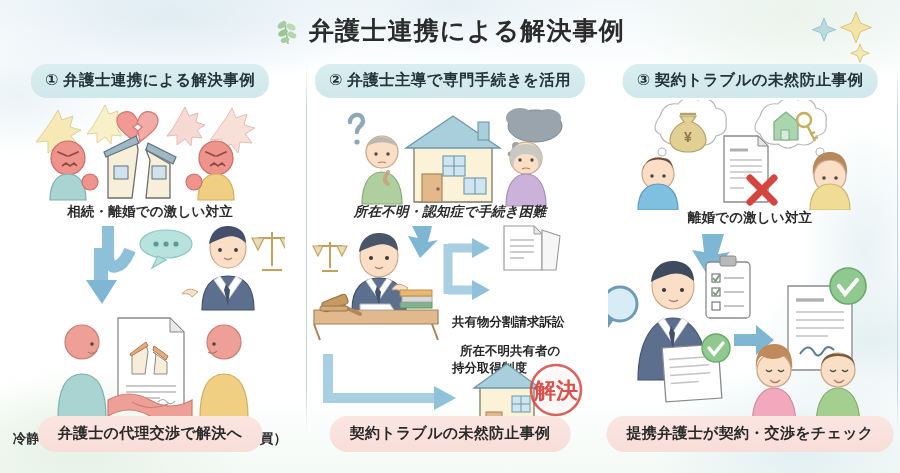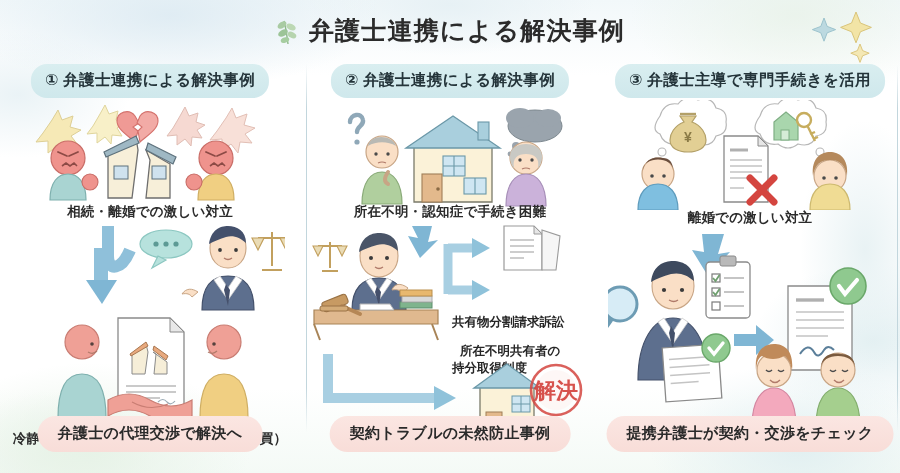--- a/index.html
+++ b/index.html
@@ -199,21 +199,21 @@
         <path d="M68 94 c14 -8 28 -8 42 0 c14 8 28 8 42 0 l0 16 c-14 8 -28 8 -42 0 c-14 -8 -28 -8 -42 0z" fill="#efa096" stroke="#c97d73" stroke-width="1.2"></path>
         <path d="M92 96 q18 10 36 2" stroke="#c97d73" stroke-width="1.1" fill="none"></path>
       </svg>
 
       <div class="caption" style="top:372px;">冷静な議論・合意（共有物分割・持分売買）</div>
       <div class="banner">弁護士の代理交渉で解決へ</div>
       <div class="divider d1"></div>
     </div>
 
     <div class="col">
-      <div class="chip">② 弁護士連携による解決事例</div>
+      <div class="chip">② 弁護士主導で専門手続きを活用</div>
 
       <svg class="art" style="top:42px;left:30px;width:245px;height:108px;" viewBox="0 0 245 108">
 
         <path d="M20 22 c0 -8 12 -10 13 -2 c1 6 -6 6 -6 12" stroke="#8fa8b8" stroke-width="4.4" fill="none" stroke-linecap="round"></path>
         <circle cx="27" cy="42" r="2.6" fill="#8fa8b8"></circle>
 
         <ellipse cx="205" cy="26" rx="27" ry="16" fill="#9aa4ad" stroke="#7d888f" stroke-width="1"></ellipse>
         <ellipse cx="190" cy="18" rx="14" ry="10" fill="#9aa4ad"></ellipse>
         <ellipse cx="218" cy="18" rx="13" ry="9" fill="#9aa4ad"></ellipse>
         <circle cx="186" cy="46" r="4" fill="#9aa4ad"></circle>
@@ -238,21 +238,21 @@
         <path d="M58 72 c-4 6 -4 10 0 12" stroke="#c8a585" stroke-width="4" fill="none" stroke-linecap="round"></path>
 
         <circle cx="196" cy="58" r="16" fill="#fadfc6" stroke="#c8a585" stroke-width="1.2"></circle>
         <path d="M180 56 c0 -16 32 -16 32 0 c0 6 -2 10 -4 12 c2 -10 -4 -14 -12 -14 c-8 0 -14 4 -12 14 c-2 -2 -4 -6 -4 -12z" fill="#c9c9c4"></path>
         <circle cx="190" cy="60" r="1.7" fill="#4a4a4a"></circle>
           <circle cx="202" cy="60" r="1.7" fill="#4a4a4a"></circle>
         <path d="M192 69 q4 -2 8 0" stroke="#b07a6a" stroke-width="1.2" fill="none"></path>
         <path d="M176 106 c0 -22 9 -32 20 -32 c11 0 20 10 20 32z" fill="#cbb2da" stroke="#a78fb8" stroke-width="1.2"></path>
       </svg>
 
-      <div class="caption" style="top:145px;">所在不明・認知症で手続き困難</div>
+      <div class="caption" style="top:145px;font-style:italic;">所在不明・認知症で手続き困難</div>
 
       <svg class="art" style="top:166px;left:8px;width:290px;height:120px;" viewBox="0 0 290 120">
 
         <path d="M104 2 l20 0 -4 16 10 -2 -18 18 -12 -22 10 2z" fill="#7fb6d4"></path>
 
         <path d="M22 18 l0 26 M14 47 l16 0" stroke="#c2a05e" stroke-width="2" fill="none"></path>
         <path d="M10 22 l24 0" stroke="#c2a05e" stroke-width="2"></path>
         <path d="M5 22 l10 0 -5 10z" fill="#eadcb6" stroke="#c2a05e" stroke-width="1.1"></path>
         <path d="M29 22 l10 0 -5 10z" fill="#eadcb6" stroke="#c2a05e" stroke-width="1.1"></path>
 
@@ -309,21 +309,21 @@
         <circle cx="242" cy="38" r="25" fill="none" stroke="#d4453f" stroke-width="2.6" opacity="0.85"></circle>
         <circle cx="242" cy="38" r="20" fill="#fdf0ee" opacity="0.55"></circle>
         <text x="242" y="46" font-family="'Liberation Sans',sans-serif" font-size="22" font-weight="bold" fill="#d4453f" text-anchor="middle" opacity="0.92">解決</text>
       </svg>
 
       <div class="banner">契約トラブルの未然防止事例</div>
       <div class="divider d2"></div>
     </div>
 
     <div class="col">
-      <div class="chip">③ 弁護士主導で専門手続きを活用</div>
+      <div class="chip">③ 契約トラブルの未然防止事例</div>
 
       <svg class="art" style="top:42px;left:24px;width:250px;height:110px;" viewBox="0 0 250 110">
 
         <path d="M36 16 q4 -14 18 -12 q8 -10 20 -4 q14 -4 18 8 q12 2 10 14 q2 12 -10 14 q-4 12 -18 8 q-10 8 -20 0 q-14 2 -18 -10 q-10 -4 0 -18z" fill="#ffffff" stroke="#b7b7b7" stroke-width="1.2"></path>
         <circle cx="38" cy="52" r="4" fill="#fff" stroke="#b7b7b7" stroke-width="1.1"></circle>
         <circle cx="32" cy="60" r="2.4" fill="#fff" stroke="#b7b7b7" stroke-width="1"></circle>
 
         <path d="M56 16 l16 0 -4 6 c10 4 14 12 14 18 c0 8 -8 12 -18 12 c-10 0 -18 -4 -18 -12 c0 -6 4 -14 14 -18z" fill="#e2cf94" stroke="#b3a068" stroke-width="1.2"></path>
         <path d="M56 14 l16 0" stroke="#b3a068" stroke-width="2.4"></path>
         <text x="64" y="42" font-size="14" font-weight="bold" fill="#8a7a46" text-anchor="middle" font-family="'Liberation Sans',sans-serif">¥</text>

